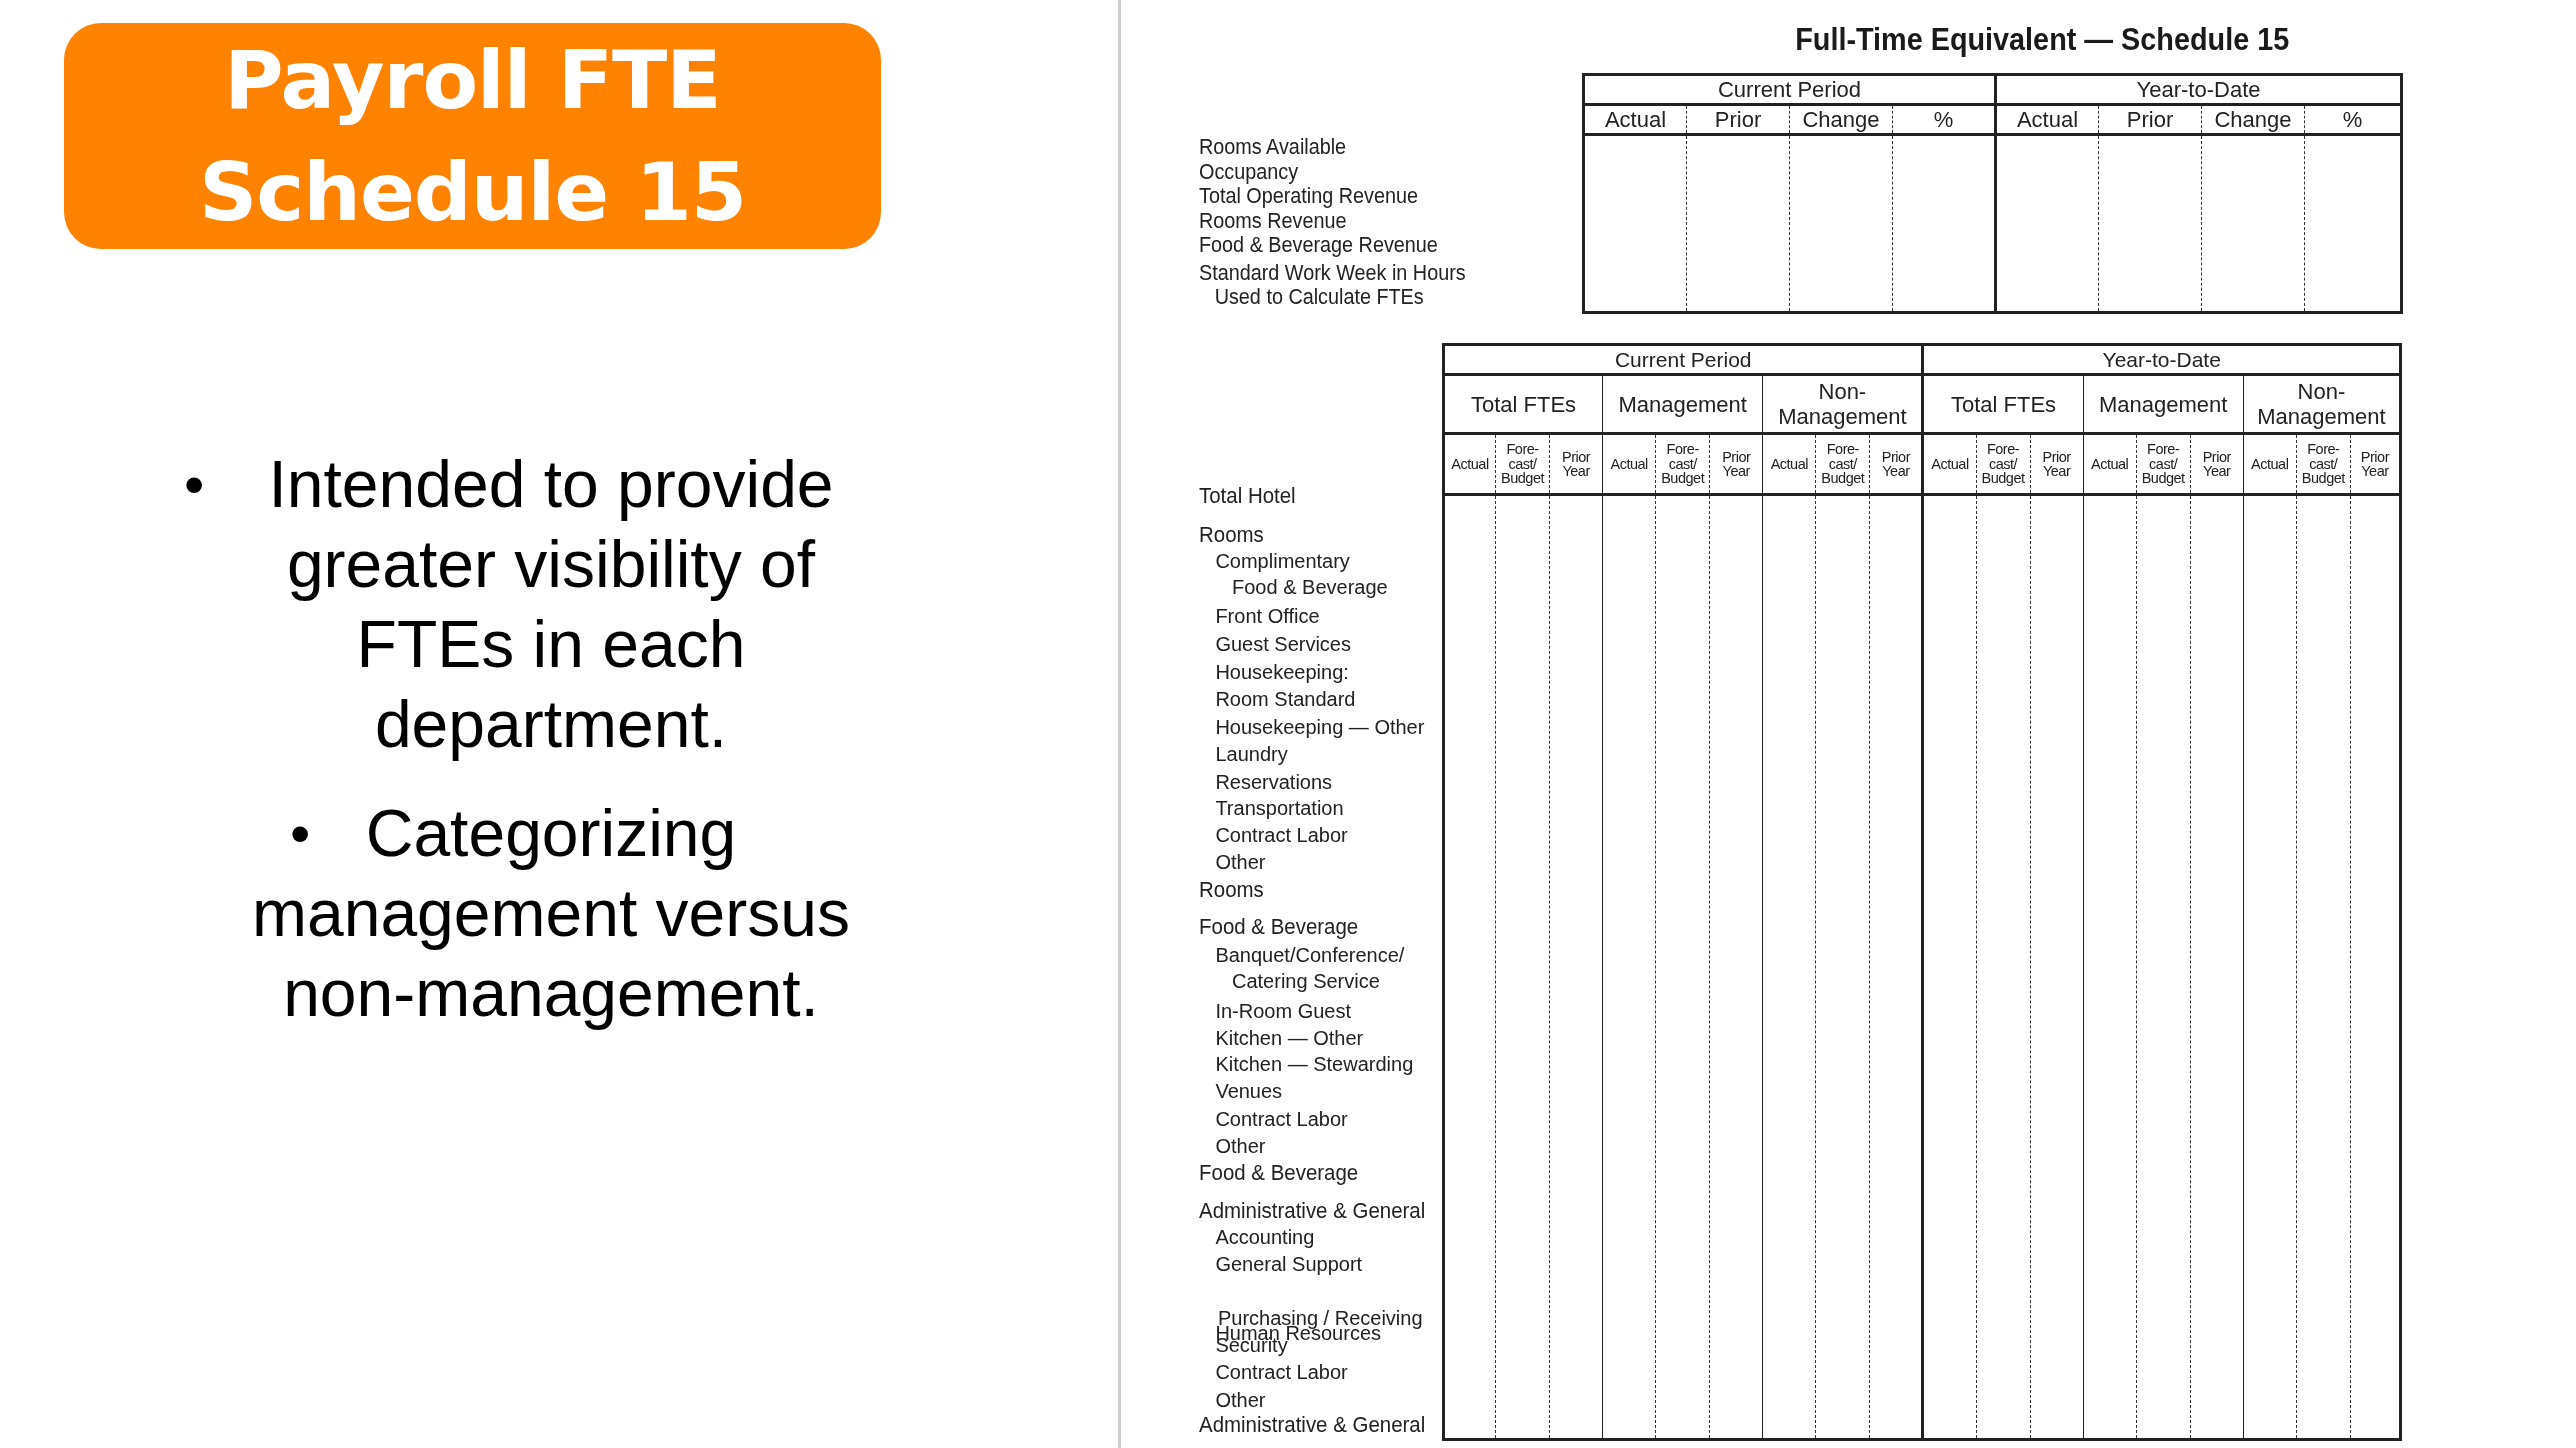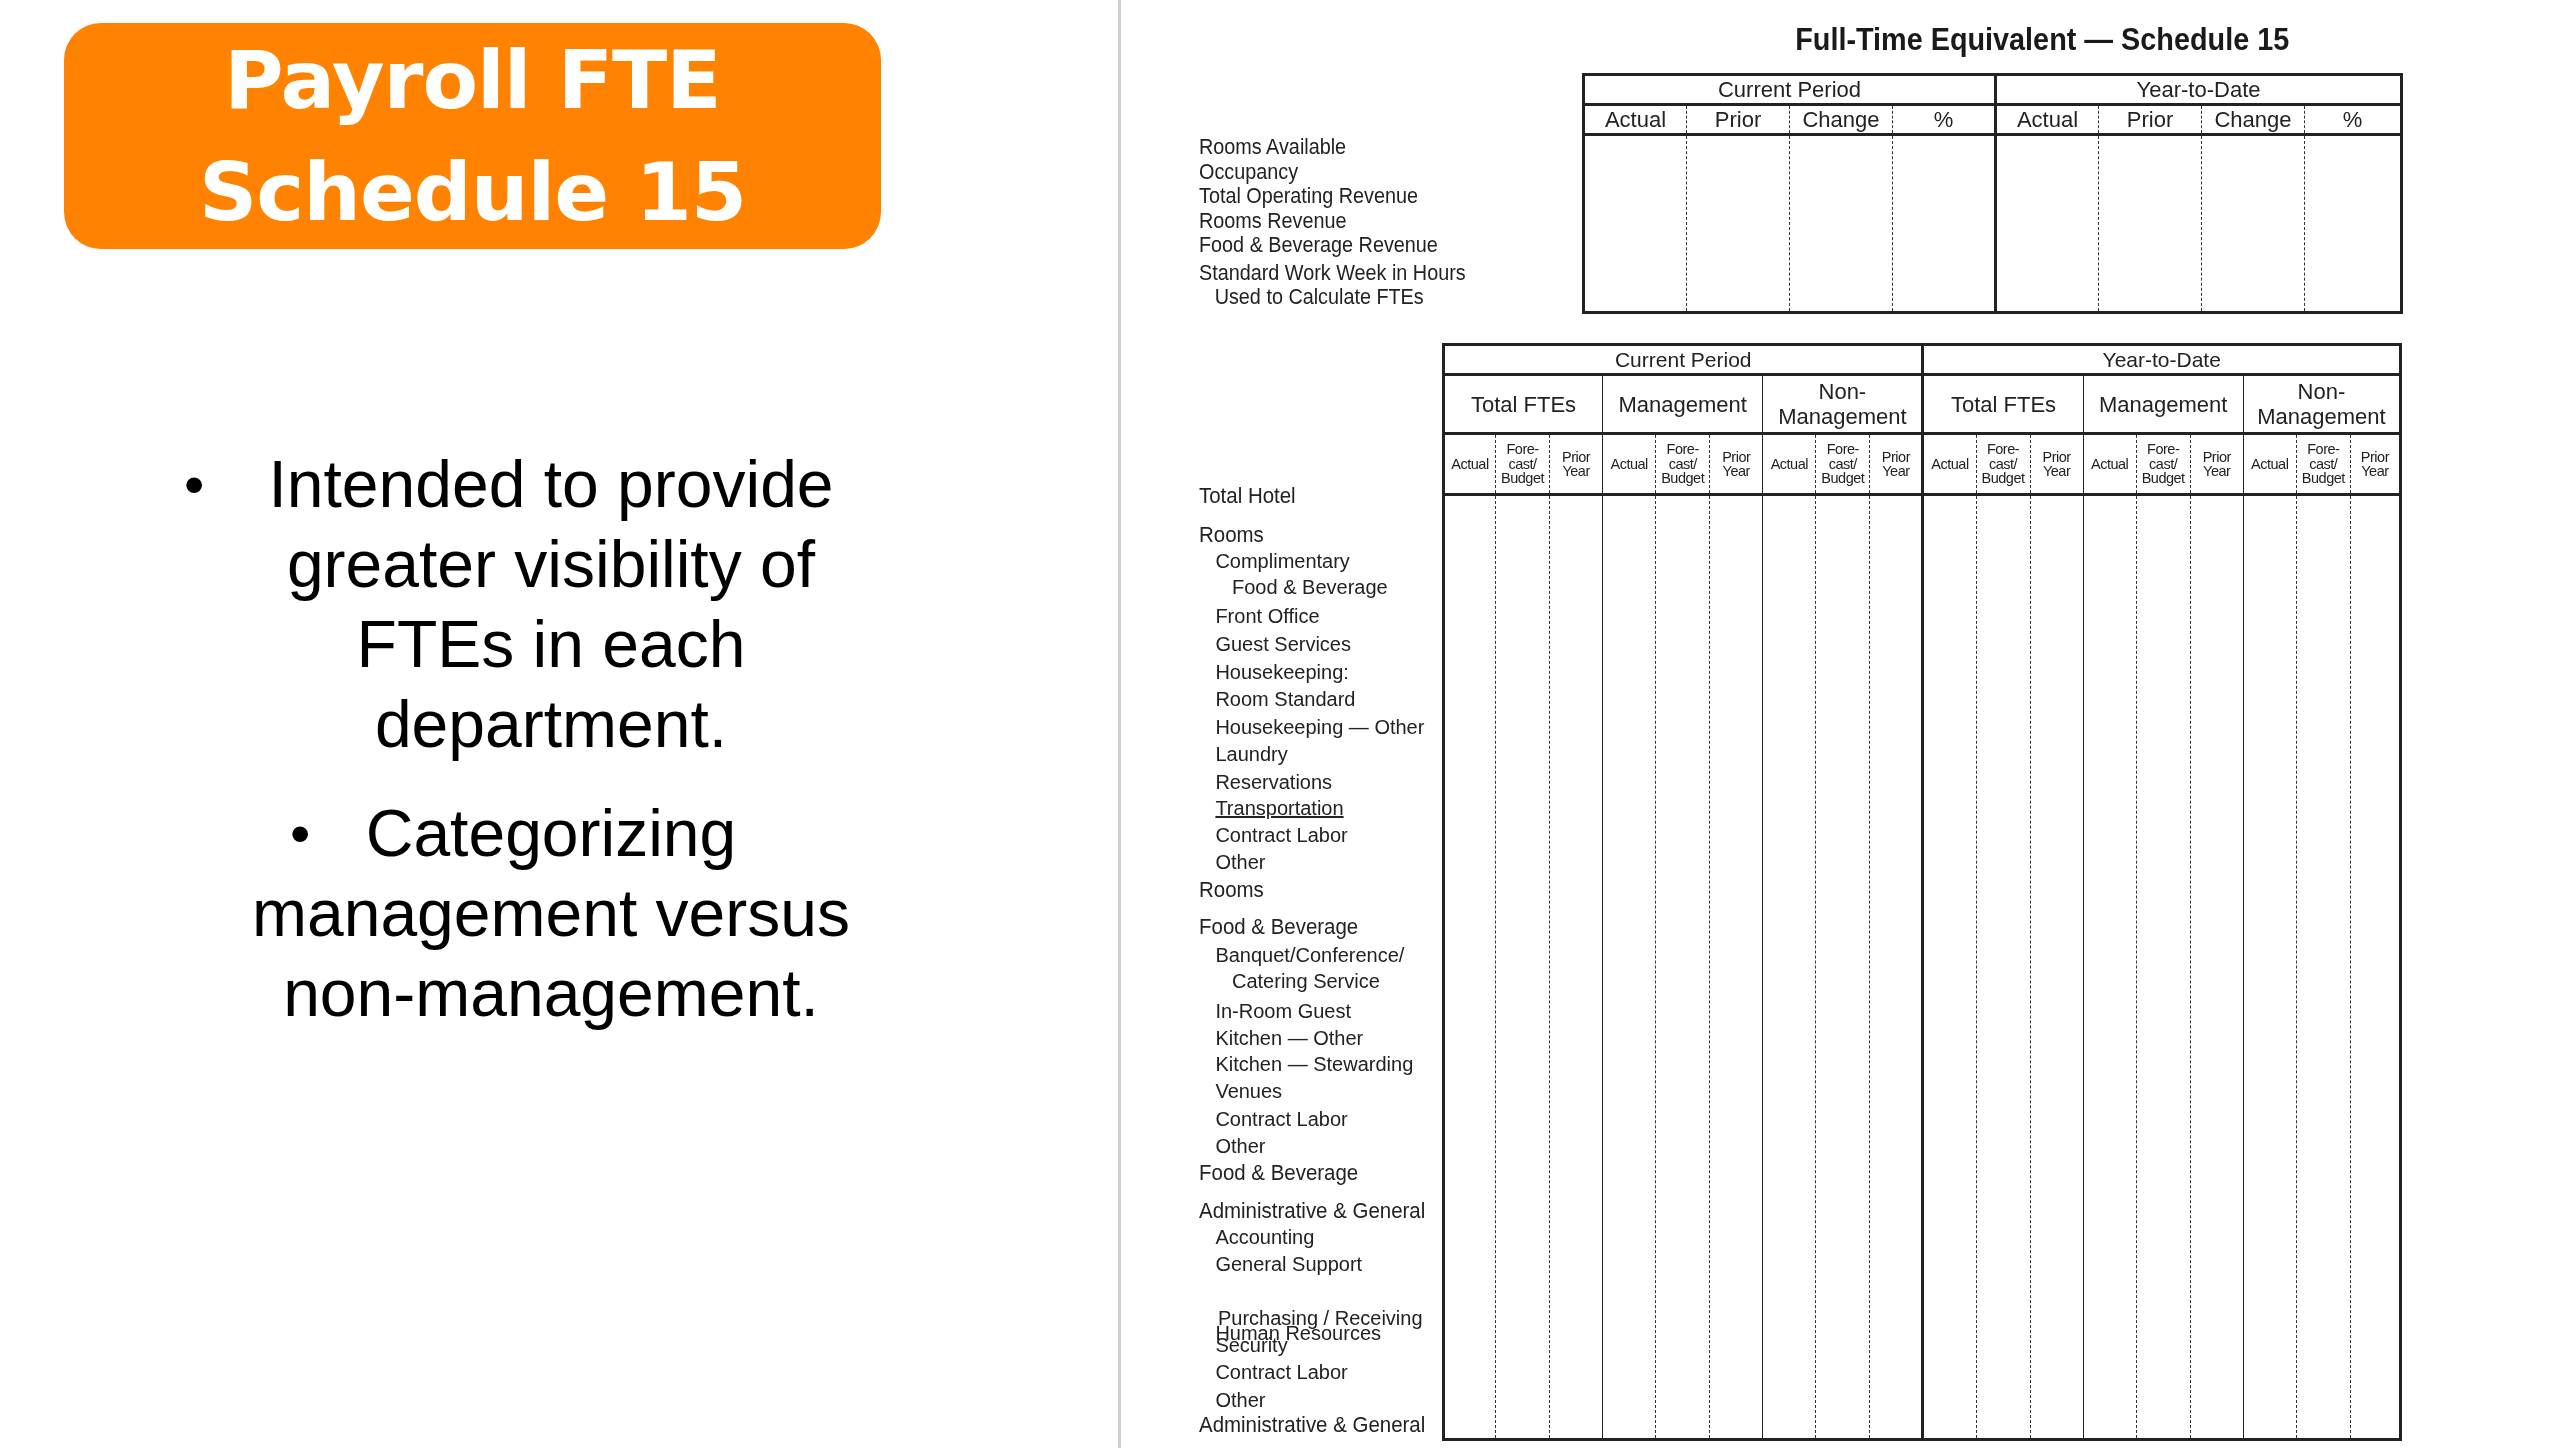--- a/index.html
+++ b/index.html
@@ -203,21 +203,21 @@
       <div class="lbl h" style="top: 27px; left: 0px;">Rooms</div>
       <div class="lbl" style="top: 55px; left: 16.4px;">Complimentary</div>
       <div class="lbl" style="top: 81px; left: 33px;">Food &amp; Beverage</div>
       <div class="lbl" style="top: 110px; left: 16.4px;">Front Office</div>
       <div class="lbl" style="top: 138px; left: 16.4px; text-align: center;">Guest Services</div>
       <div class="lbl" style="top: 166px; left: 16.4px;">Housekeeping:</div>
       <div class="lbl" style="top: 193px; left: 16.4px;">Room Standard</div>
       <div class="lbl" style="top: 221px; left: 16.4px;">Housekeeping — Other</div>
       <div class="lbl" style="top: 248px; left: 16.4px;">Laundry</div>
       <div class="lbl" style="top: 276px; left: 16.4px;">Reservations</div>
-      <div class="lbl" style="top: 302px; left: 16.4px; text-decoration: underline;">Transportation</div>
+      <div class="lbl" style="top: 302px; left: 16.4px;">Transportation</div>
       <div class="lbl" style="top: 329px; left: 16.4px;">Contract Labor</div>
       <div class="lbl" style="top: 356px; left: 16.4px;">Other</div>
       <div class="lbl h" style="top: 382px; left: 0px;">Rooms</div>
       <div class="lbl h" style="top: 419px; left: 0px;">Food &amp; Beverage</div>
       <div class="lbl" style="top: 449px; left: 16.4px;">Banquet/Conference/</div>
       <div class="lbl" style="top: 475px; left: 33px;">Catering Service</div>
       <div class="lbl" style="top: 505px; left: 16.4px;">In-Room Guest</div>
       <div class="lbl" style="top: 532px; left: 16.4px;">Kitchen — Other</div>
       <div class="lbl" style="top: 558px; left: 16.4px;">Kitchen — Stewarding</div>
       <div class="lbl" style="top: 585px; left: 16.4px;">Venues</div>

